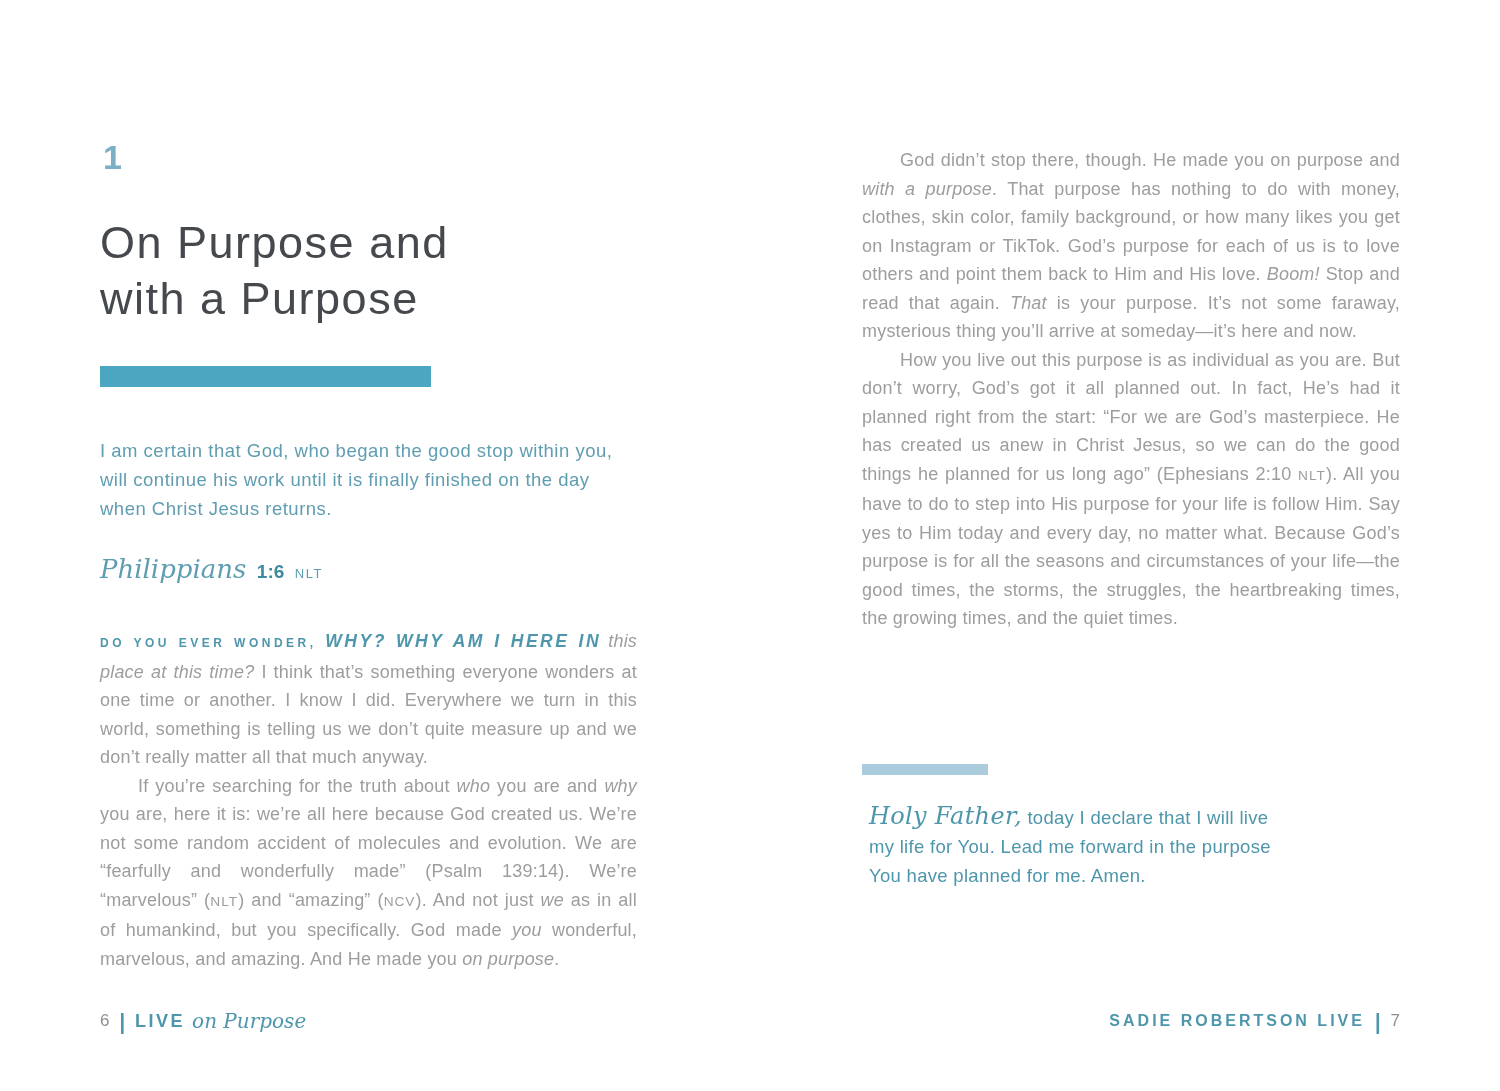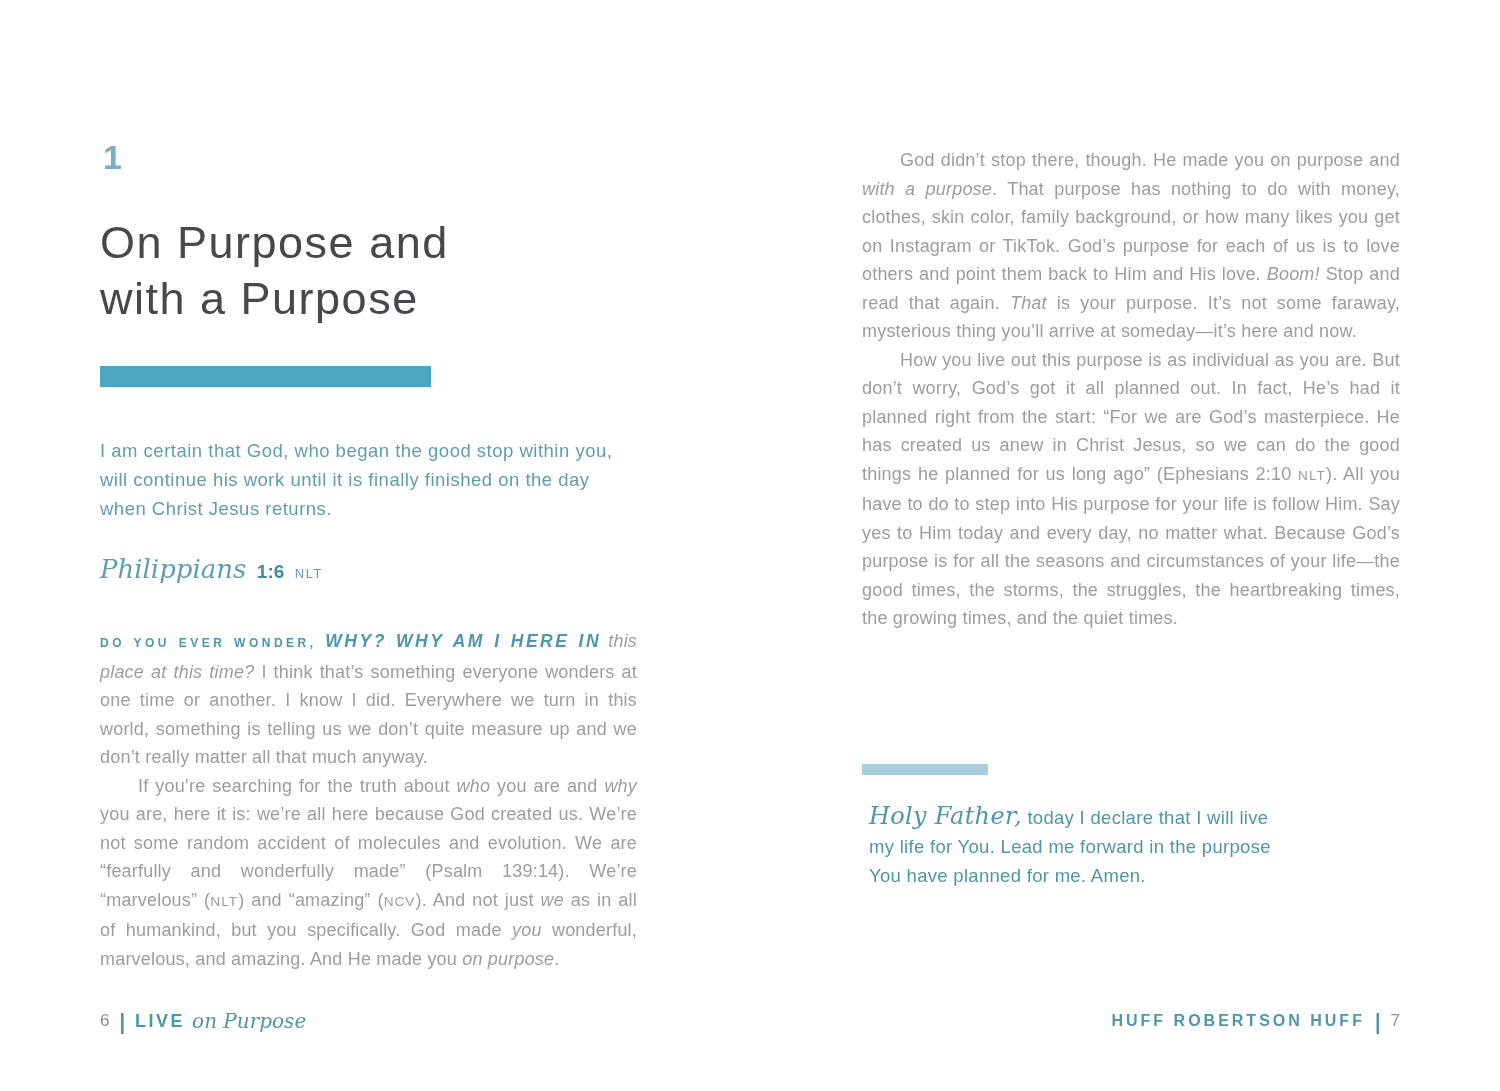--- a/index.html
+++ b/index.html
@@ -144,19 +144,19 @@
     <div class="body-block body-right">
       <p class="para indent"><span>God didn’t stop there, though. He made you on purpose and </span><span class="seg-i">with a purpose</span><span>. That purpose has nothing to do with money, clothes, skin color, family background, or how many likes you get on Instagram or TikTok. God’s purpose for each of us is to love others and point them back to Him and His love. </span><span class="seg-i">Boom!</span><span> Stop and read that again. </span><span class="seg-i">That</span><span> is your purpose. It’s not some faraway, mysterious thing you’ll arrive at someday—it’s here and now.</span></p>
       <p class="para indent"><span>How you live out this purpose is as individual as you are. But don’t worry, God’s got it all planned out. In fact, He’s had it planned right from the start: “For we are God’s masterpiece. He has created us anew in Christ Jesus, so we can do the good things he planned for us long ago” (Ephesians 2:10 </span><span class="seg-sc">NLT</span><span>). All you have to do to step into His purpose for your life is follow Him. Say yes to Him today and every day, no matter what. Because God’s purpose is for all the seasons and circumstances of your life—the good times, the storms, the struggles, the heartbreaking times, the growing times, and the quiet times.</span></p>
     </div>
 
     <div class="prayer-bar"></div>
 
     <p class="prayer"><span class="seg-script">Holy Father,</span><span> today I declare that I will live my life for You. Lead me forward in the purpose You have planned for me. Amen.</span></p>
 
     <div class="footer footer-right">
-      <span class="author">HUFF ROBERTSON HUFF</span>
+      <span class="author">SADIE ROBERTSON LIVE</span>
       <span class="sep">|</span>
       <span class="pagenum">7</span>
     </div>
   </div>
 
 </div>
 
 </body></html>

